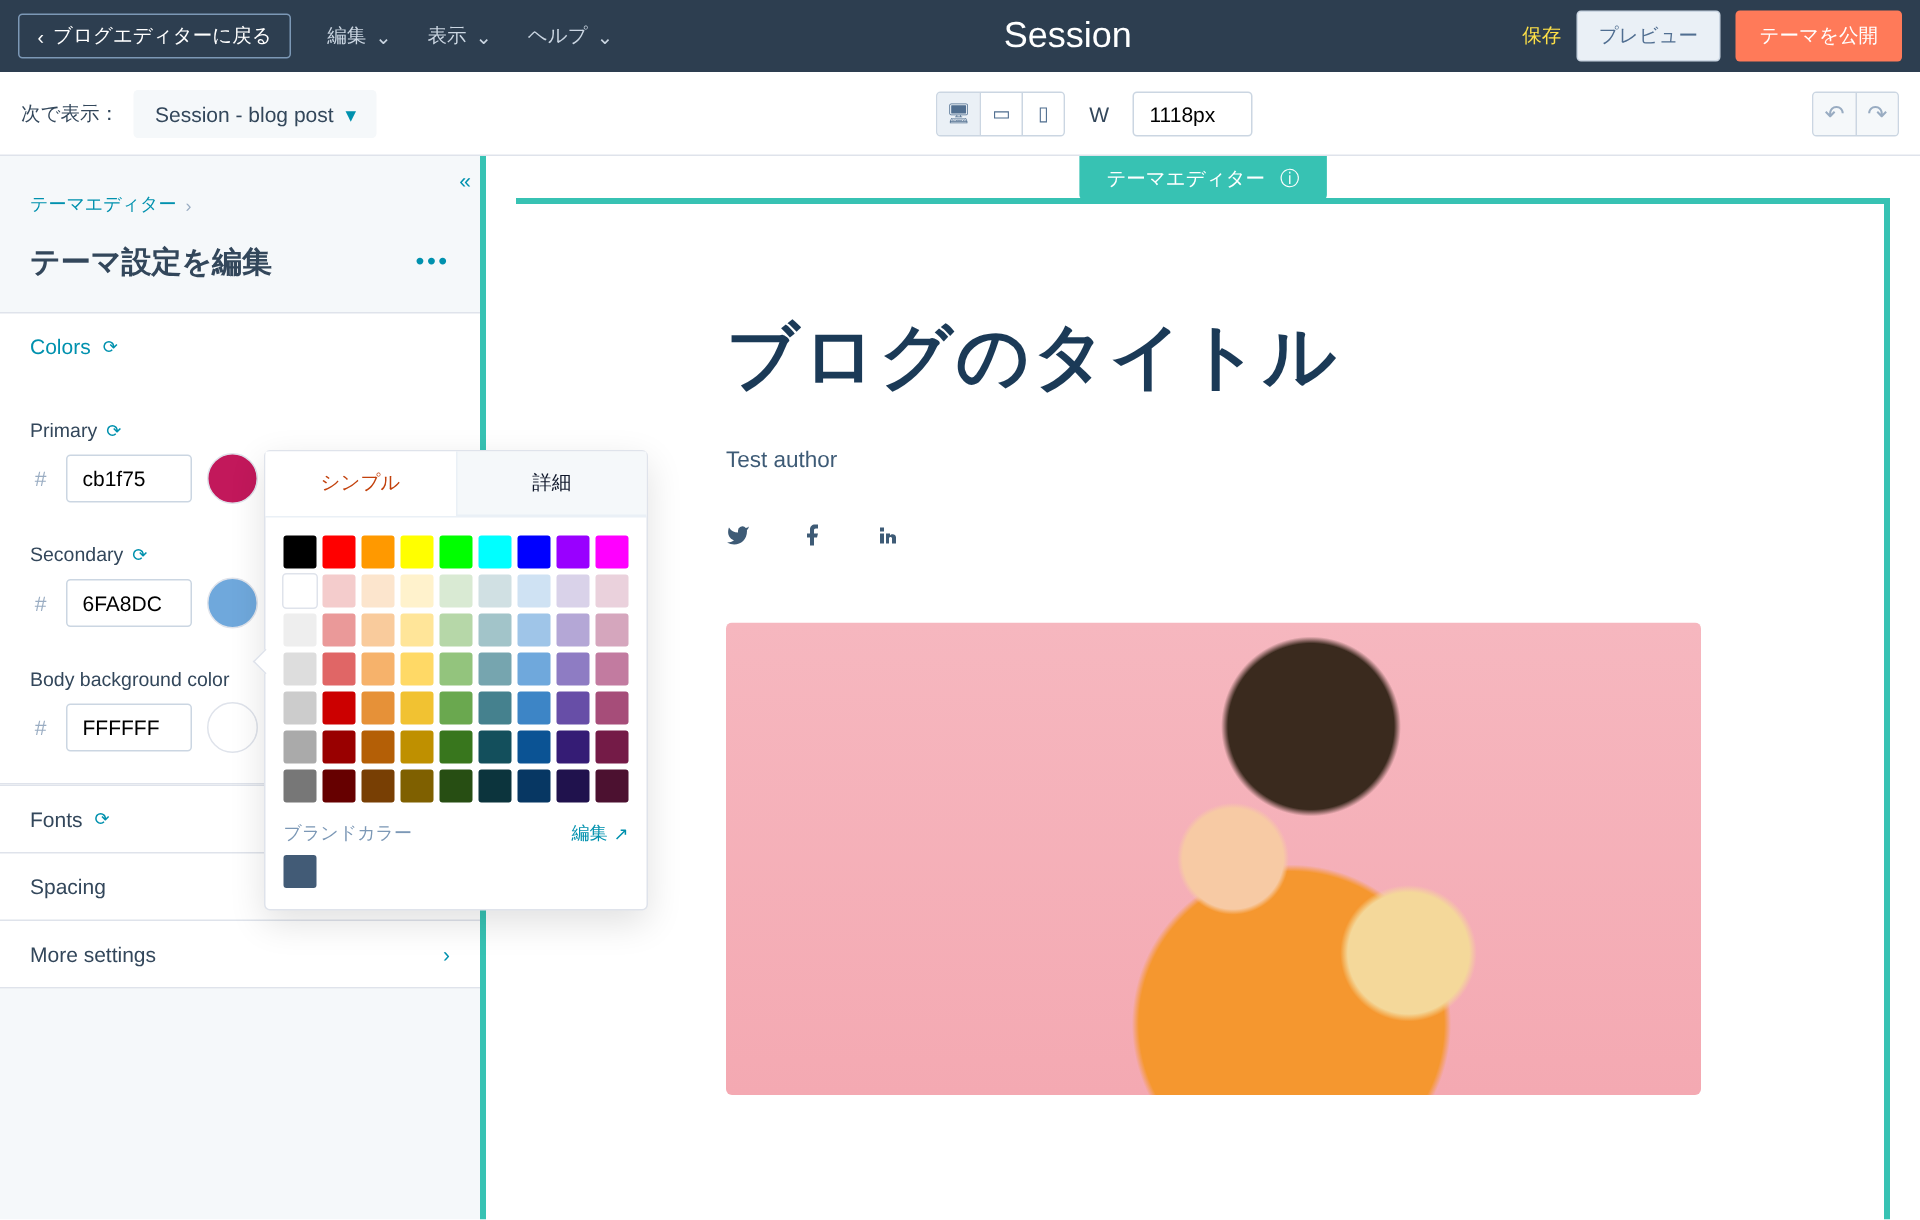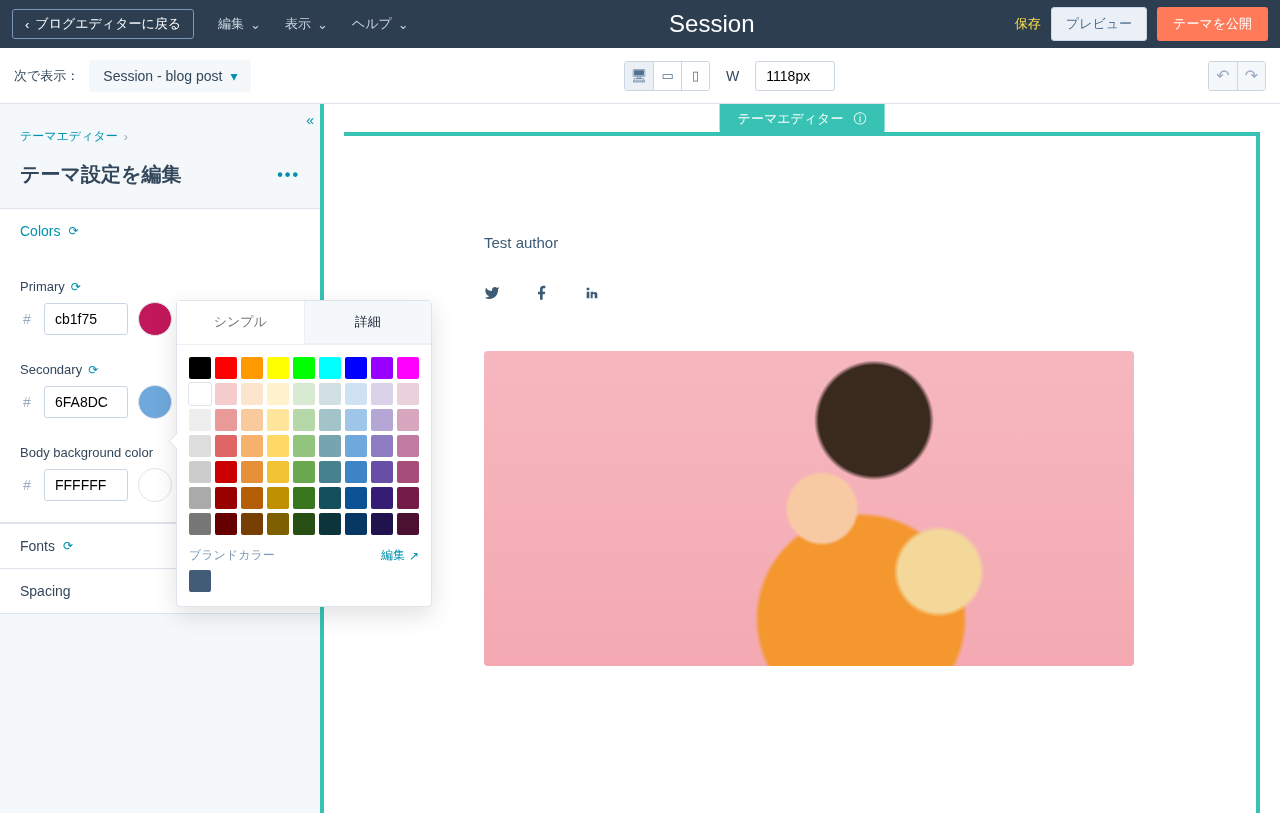--- a/index.html
+++ b/index.html
@@ -57,21 +57,21 @@
   .hex-input{border:1px solid #cbd6e2; border-radius:3px; padding:7px 10px; font-size:14px; width:84px;}
   .swatch-lg{width:34px;height:34px;border-radius:50%; border:1px solid #dfe3eb; cursor:pointer;}
   .section-collapsed{background:#fff; border-top:1px solid #dfe3eb;}
   .section-collapsed:last-of-type{border-bottom:1px solid #dfe3eb;}
 
   
   .popover{position:absolute; left:176px; top:196px; width:256px; background:#fff; border:1px solid #dfe3eb; border-radius:4px; box-shadow:0 8px 24px rgba(0,0,0,.12); z-index:30;}
   .popover .ptr{position:absolute; left:-6px; top:134px; width:12px; height:12px; background:#fff; border-left:1px solid #dfe3eb; border-bottom:1px solid #dfe3eb; transform:rotate(45deg);}
   .pop-tabs{display:flex; border-bottom:1px solid #eaf0f6;}
   .pop-tab{flex:1; text-align:center; padding:12px 0; font-size:13px; color:#0f172a; cursor:pointer;}
-  .pop-tab.active{background:#fff;color:#737373;font-weight:500;}
+  .pop-tab.active{background:#fff;color:#c2410c;font-weight:500;}
   .pop-tab.inactive{background:#f5f8fa;border-left:1px solid #eaf0f6;border-bottom:1px solid #eaf0f6;}
   .grid-wrap{padding:12px 12px 6px 12px;}
   .color-grid{display:grid; grid-template-columns:repeat(9,22px); grid-auto-rows:22px; gap:4px;}
   .cg{width:22px;height:22px;border-radius:2px; cursor:pointer;}
   .cg.border{outline:1px solid #dfe3eb;}
   .brand-row{display:flex;align-items:center;justify-content:space-between; padding:6px 12px; font-size:12px; color:#7c98b6;}
   .brand-edit{color:#0091ae; display:flex; align-items:center; gap:4px; font-size:12px; cursor:pointer;}
   .brand-swatches{padding:0 12px 14px 12px; display:flex; gap:4px;}
 
   
@@ -221,20 +221,28 @@
           </div>
           <span class="chev">⌄</span>
         </div>
       </div>
       <div class="section-collapsed">
         <div class="section-header">
           <div class="section-label">
               <span>Spacing</span>
             </div>
           <span class="chev">⌄</span>
+        </div>
+      </div>
+      <div class="section-collapsed">
+        <div class="section-header">
+          <div class="section-label">
+              <span>More settings</span>
+            </div>
+          <span class="chev">›</span>
         </div>
       </div>
     </div>
 
     <div class="popover">
       <div class="ptr"></div>
       <div class="pop-tabs">
         <div class="pop-tab active">シンプル</div>
         <div class="pop-tab inactive">詳細</div>
       </div>
@@ -318,20 +326,21 @@
     </div>
   </div>
 
   <div class="preview-wrap">
     <div class="preview-label">
       <span>テーマエディター</span>
       <span>ⓘ</span>
     </div>
     <div class="preview-canvas">
       <div class="post">
+        <h1 class="post-title">ブログのタイトル</h1>
         <div class="post-author">Test author</div>
         <div class="social">
           <span class="social-icon">
               <svg width="16" height="16" viewBox="0 0 24 24" fill="#3e5b76">
                 <path d="M23 3a10.9 10.9 0 01-3.14 1.53A4.48 4.48 0 0012 8v1A10.66 10.66 0 013 4s-4 9 5 13a11.64 11.64 0 01-7 2c9 5 20 0 20-11.5a4.5 4.5 0 00-.08-.83A7.72 7.72 0 0023 3z"></path>
               </svg>
             </span>
           <span class="social-icon">
               <svg width="16" height="16" viewBox="0 0 24 24" fill="#3e5b76">
                 <path d="M13 22v-8h3l1-4h-4V7c0-1 0-2 2-2h2V1h-3c-3 0-5 2-5 5v4H6v4h3v8h4z"></path>

